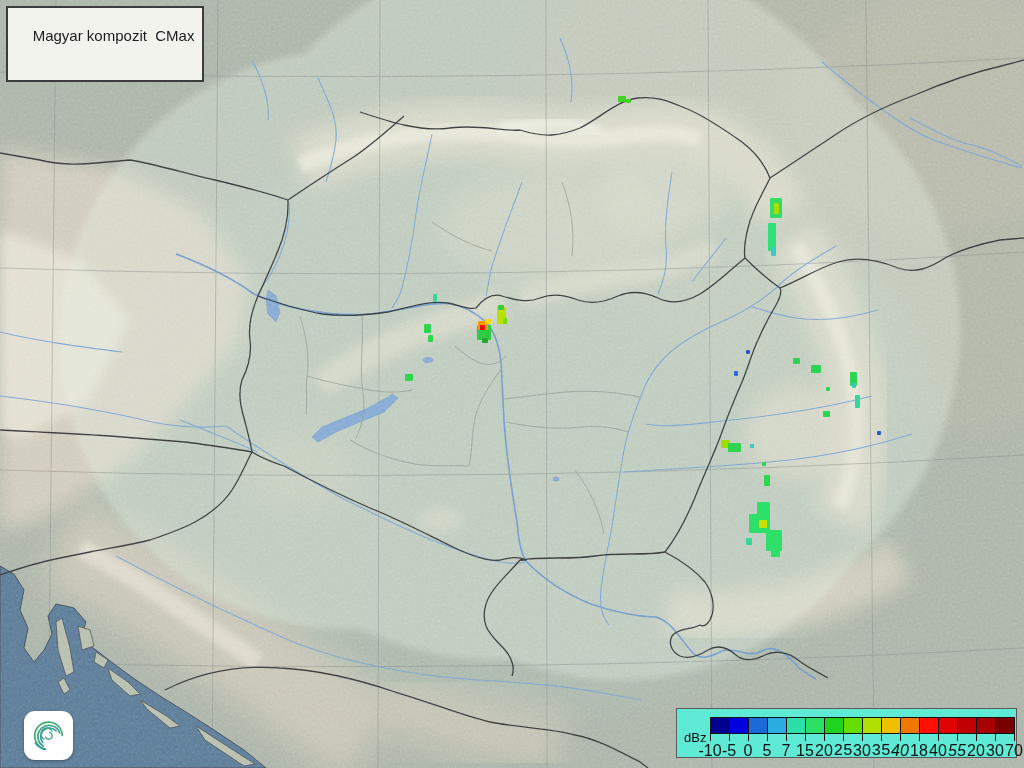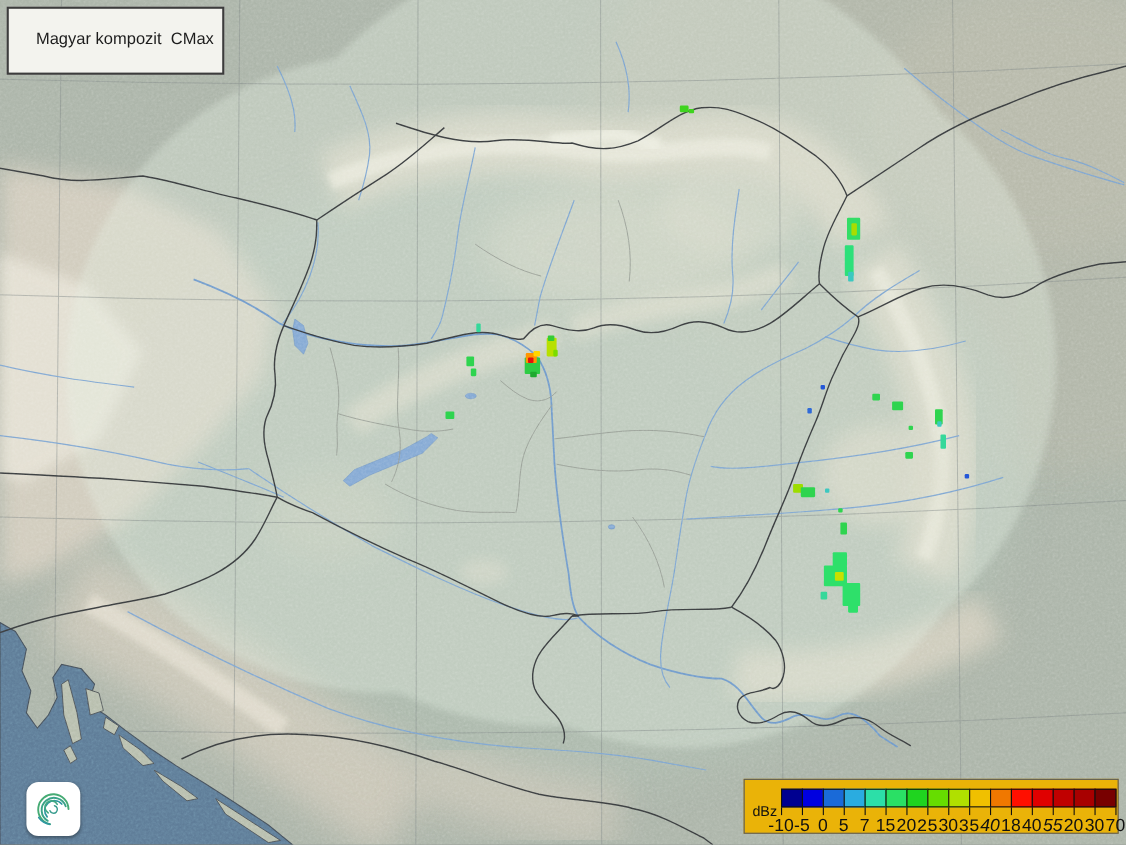--- a/index.html
+++ b/index.html
@@ -2,26 +2,26 @@
 <html><head>
 <meta charset="utf-8">
 <style>
   html,body{margin:0;padding:0;background:#888;}
   #stage{position:relative;width:1024px;height:768px;overflow:hidden;
          font-family:"Liberation Sans","DejaVu Sans",sans-serif;background:#abb4a8;}
   #map-svg{position:absolute;left:0;top:0;}
   #echo-layer{position:absolute;left:0;top:0;width:1024px;height:768px;pointer-events:none;}
   .echo{position:absolute;border-radius:1px;image-rendering:pixelated;}
   .panel{position:absolute;background:#f3f3ee;border:2px solid #3c3c3c;
-         color:#1c1c1c;font-size:15px;padding:2px 8px 5px 8px;white-space:pre;}
+         color:#1c1c1c;font-size:15px;padding:2px 8px 19px 8px;white-space:pre;}
   #product-box{left:6px;top:6px;}
   #time-box{right:7px;top:6px;}
   
   #legend{position:absolute;left:676px;top:708px;width:341px;height:50px;
-          background:#eab308;border:1px solid #5a5a5a;box-sizing:border-box;}
+          background:#5eead4;border:1px solid #5a5a5a;box-sizing:border-box;}
   #dbz-label{position:absolute;left:7px;top:21px;font-size:13px;color:#111;}
   #colorbar{position:absolute;left:33px;top:8px;height:17px;font-size:0;}
   .cbar-cell{display:inline-block;width:18px;height:15px;border:1px solid #111;margin-right:-1px;vertical-align:top;}
   #tick-area{position:absolute;left:33px;top:25px;width:306px;height:22px;}
   .tickmark{position:absolute;width:1px;height:7px;background:#111;top:0;}
   .ticklabel{position:absolute;top:8px;transform:translateX(-50%);font-size:16px;color:#111;}
   
   #logo{position:absolute;left:24px;top:711px;width:49px;height:49px;background:#fff;
         border-radius:11px;box-shadow:0 1px 3px rgba(0,0,0,.35);}
   #logo svg{position:absolute;left:0;top:0;}

